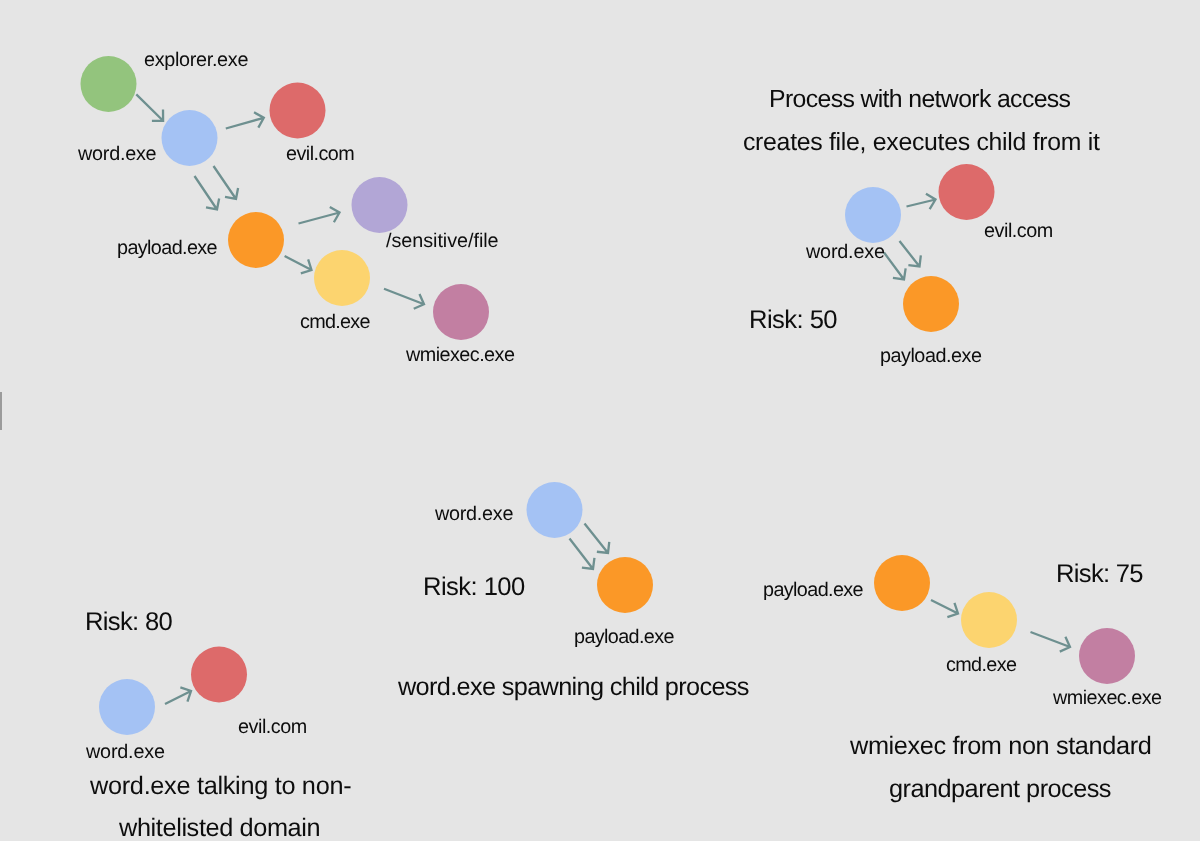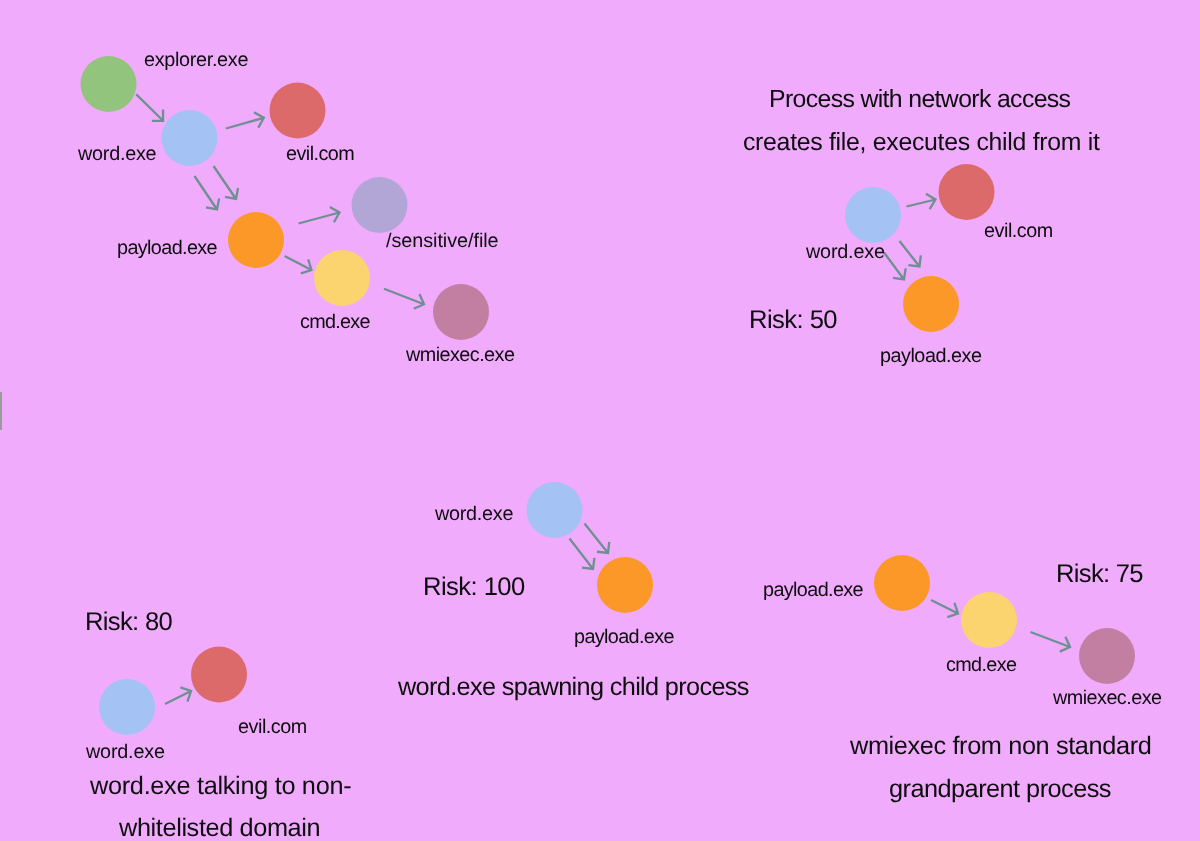--- a/index.html
+++ b/index.html
@@ -1,21 +1,21 @@
 <!DOCTYPE html>
 <html><head>
 <meta charset="utf-8">
 <title>Process graph detection patterns</title>
 <style>
   html,body{margin:0;padding:0;background:#ffffff;}
   body{width:1200px;height:841px;overflow:hidden;
        font-family:"Liberation Sans","DejaVu Sans",sans-serif;
        -webkit-font-smoothing:antialiased;
        text-rendering:geometricPrecision;}
-  #stage{position:relative;width:1200px;height:841px;background:#f0abfc;}
+  #stage{position:relative;width:1200px;height:841px;background:#e5e5e5;}
   svg#canvas{position:absolute;left:0;top:0;width:1200px;height:841px;display:block;}
   text{-webkit-font-smoothing:antialiased;font-family:"Liberation Sans","DejaVu Sans",sans-serif;fill:#0d0d0d;
        white-space:pre;dominant-baseline:alphabetic;}
   text.node-label{font-size:19.8px;}
   text.risk-label{font-size:25.6px;}
   text.caption{font-size:25.3px;}
   text.title{font-size:24.8px;}
   .edge{stroke:#6E9090;stroke-width:2.3;fill:none;stroke-linecap:butt;stroke-linejoin:miter;}
   .node-circle{stroke:none;}
   #leftbar{position:absolute;left:0px;top:392px;width:2px;height:38px;background:#9b9b9b;}

